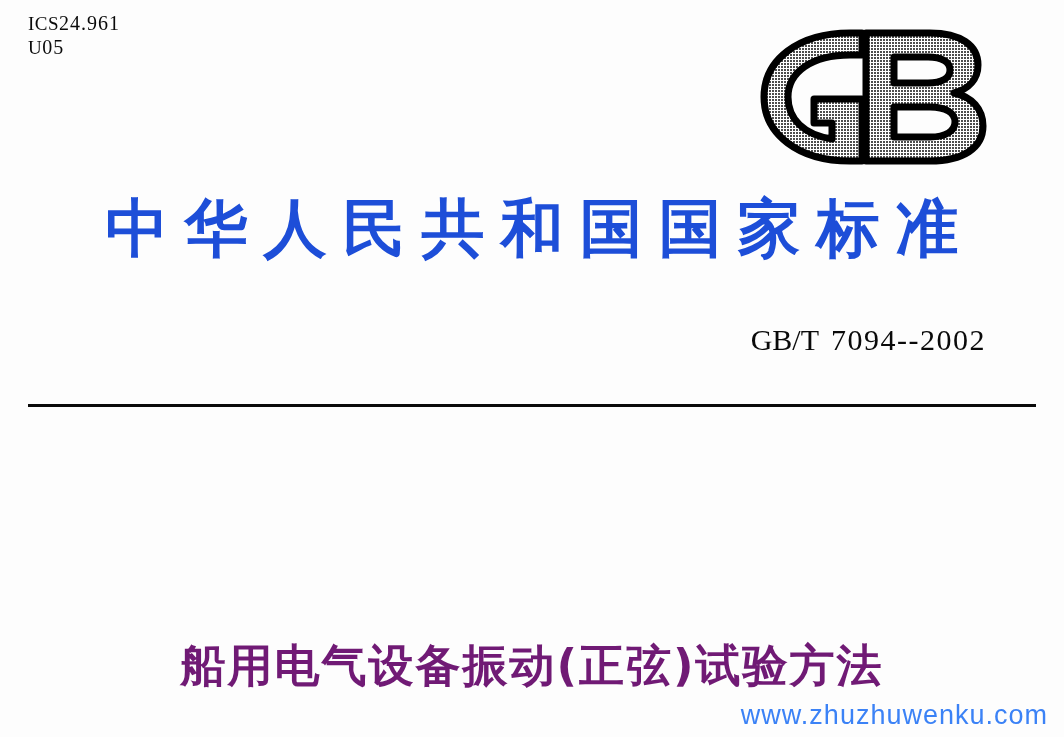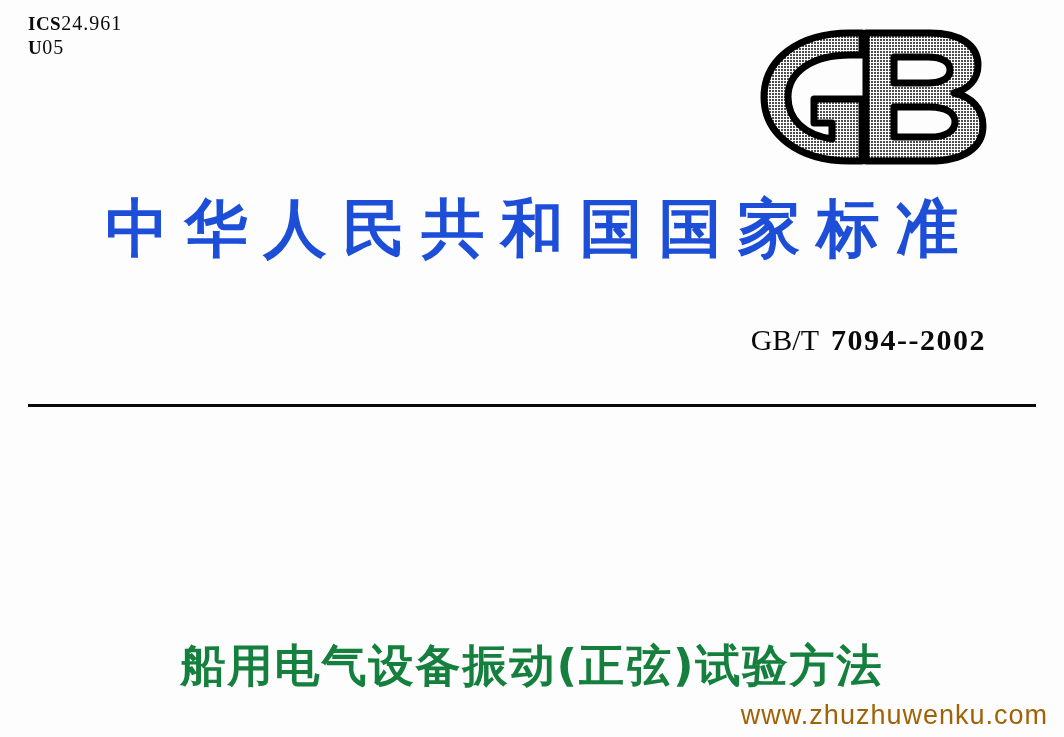--- a/index.html
+++ b/index.html
@@ -29,21 +29,21 @@
     top: 12px;
     line-height: 1.18;
   }
   .ics-line {
     font-family: "Liberation Serif", serif;
     font-size: 20px;
     letter-spacing: 0.5px;
     white-space: nowrap;
   }
   .ics-line .lbl {
-    font-weight: bold;
+    font-weight: normal;
     font-size: 19px;
   }
   .ics-line .num {
     font-weight: normal;
     font-size: 20px;
     letter-spacing: 1px;
   }
 
   
   .gb-logo {
@@ -83,21 +83,21 @@
     font-family: "Liberation Serif", serif;
     font-size: 30px;
     letter-spacing: 1px;
     white-space: nowrap;
   }
   .std-number .code {
     font-weight: normal;
     letter-spacing: 0px;
   }
   .std-number .digits {
-    font-weight: bold;
+    font-weight: normal;
     letter-spacing: 1.5px;
     margin-left: 12px;
     margin-top: 48px;
   }
 
   
   .rule {
     position: absolute;
     left: 28px;
     right: 28px;
@@ -110,33 +110,33 @@
   .doc-title {
     position: absolute;
     left: 0;
     right: 0;
     top: 636px;
     text-align: center;
     font-family: "DejaVu Sans", sans-serif;
     font-weight: bold;
     font-size: 45px;
     letter-spacing: 2px;
-    color: #15803d;
+    color: #701a75;
     white-space: nowrap;
   }
 
   
   .watermark {
     position: absolute;
     right: 16px;
     bottom: 6px;
     font-family: "Liberation Sans", sans-serif;
     font-size: 27px;
     letter-spacing: 1px;
-    color: #a16207;
+    color: #3b82f6;
     white-space: nowrap;
     user-select: none;
     text-align: right;
   }
 </style>
 </head>
 <body>
 
 <div class="page">
 

